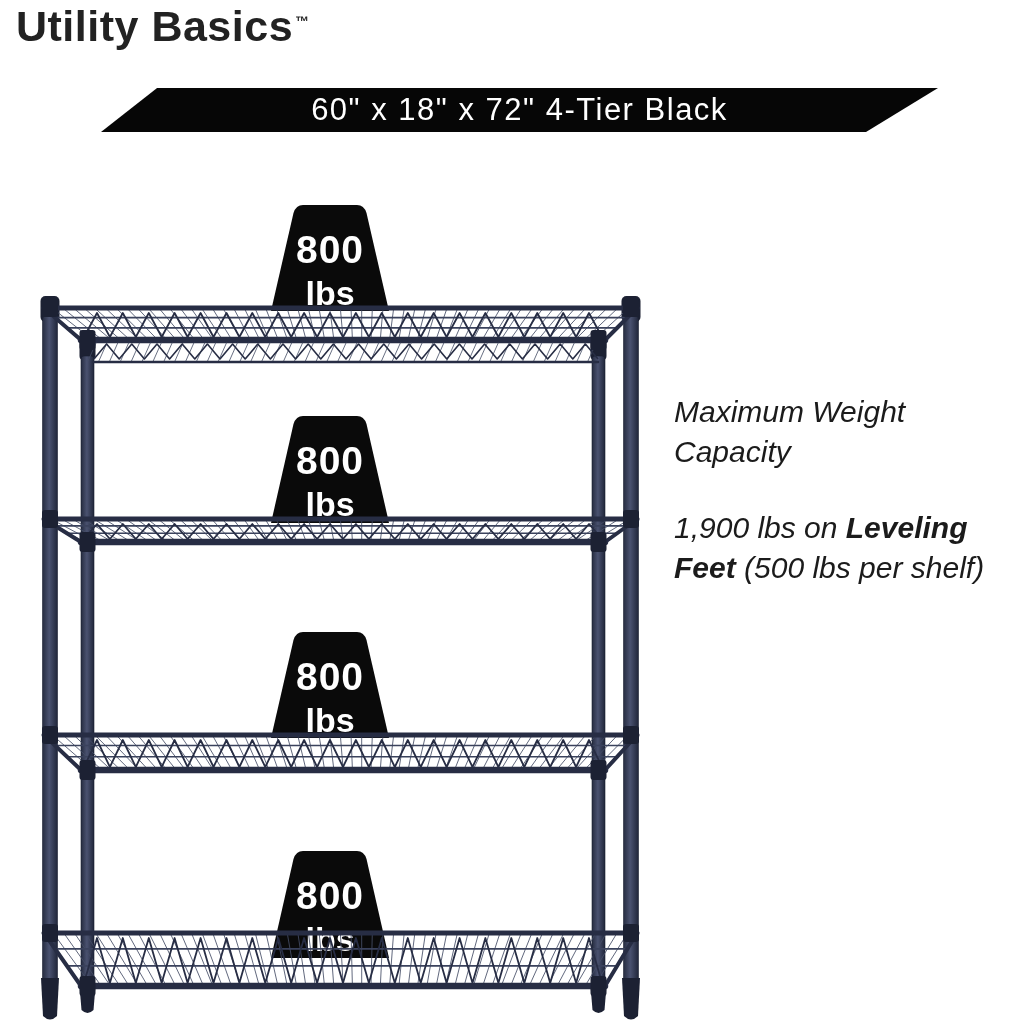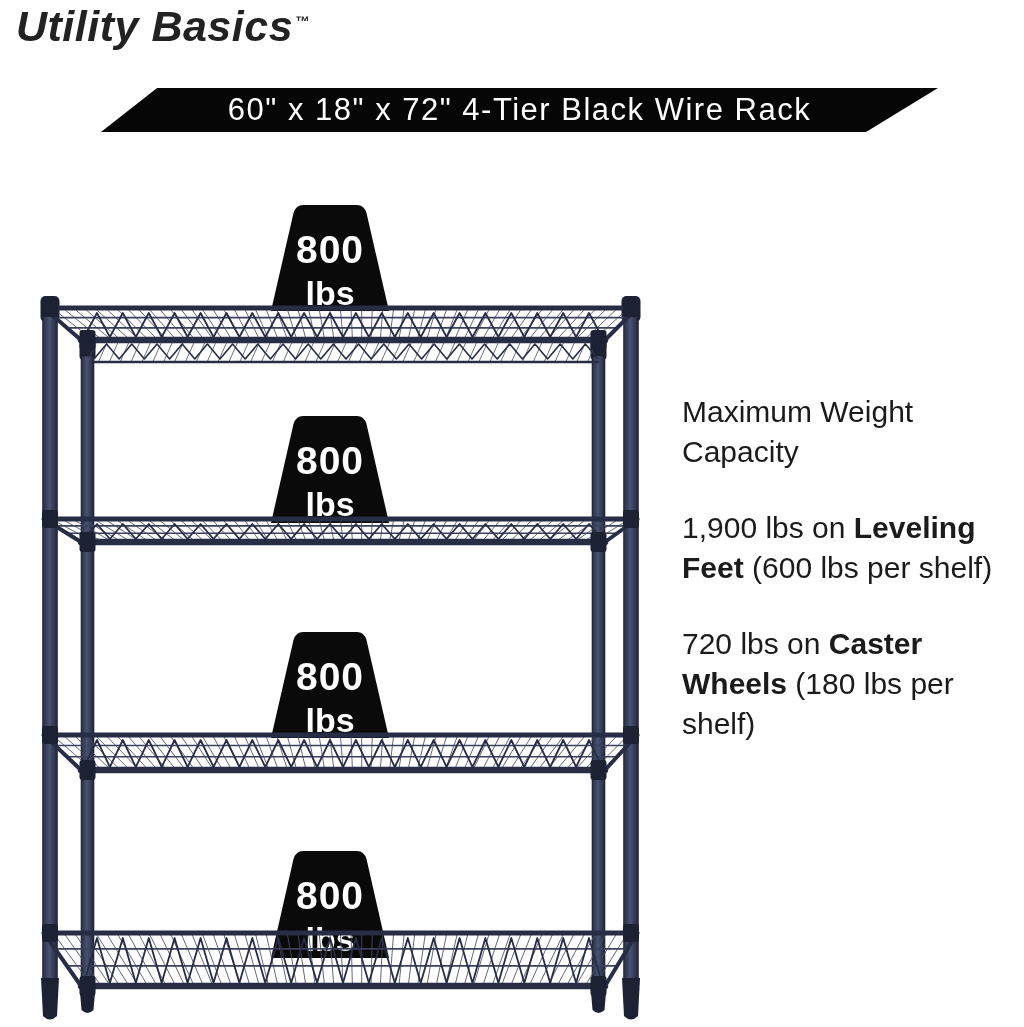--- a/index.html
+++ b/index.html
@@ -5,55 +5,53 @@
   html,body{margin:0;padding:0;}
   body{
     width:1024px;height:1027px;position:relative;background:#ffffff;overflow:hidden;
     font-family:"Liberation Sans","DejaVu Sans",sans-serif;
   }
   
   .brand{
     position:absolute;left:16px;top:2px;
     font-size:43px;font-weight:600;color:#222222;letter-spacing:0.5px;
     white-space:nowrap;
-    font-style:italic;
   }
   .brand sup{font-size:14px;font-weight:700;vertical-align:super;margin-left:2px;}
   
   .banner{
     position:absolute;left:101px;top:88px;width:837px;height:44px;
     background:#060606;
     clip-path:polygon(6.7% 0, 100% 0, 91.4% 100%, 0% 100%);
     display:flex;align-items:center;justify-content:center;
     color:#ffffff;font-size:31px;letter-spacing:1.5px;white-space:nowrap;
   }
   .banner b{font-weight:400;}
   .banner span{white-space:pre;}
   
   .capacity{
     position:absolute;left:666px;top:392px;width:347px;
     color:#1b1b1b;font-size:30px;line-height:40px;
   }
-  .capacity p{margin:0 0 36px 16px;}
+  .capacity p{margin:0 0 36px 8px;font-style:italic;}
   .capacity b{font-weight:700;}
   
   .rack-svg{position:absolute;left:0;top:0;width:1024px;height:1027px;}
   .wv{font-size:39px;font-weight:700;fill:#ffffff;letter-spacing:1px;}
   .wu{font-size:34px;font-weight:700;fill:#ffffff;}
   text{font-family:"Liberation Sans","DejaVu Sans",sans-serif;text-anchor:middle;}
 </style>
 </head>
 <body>
 
 <div class="brand"><span>Utility Basics</span><sup>™</sup></div>
 
 <div class="banner">
   <span>60" x 18" x 72" 4-Tier </span>
     <b>Black</b>
-    <span> Wire Rack</span>
 </div>
 
 <svg class="rack-svg" viewBox="0 0 1024 1027">
   <defs>
     <linearGradient id="pg" x1="0" y1="0" x2="1" y2="0">
       <stop offset="0" stop-color="#262c40"></stop>
       <stop offset="0.45" stop-color="#4a5270"></stop>
       <stop offset="1" stop-color="#20263a"></stop>
     </linearGradient>
   </defs>
@@ -418,15 +416,14 @@
         <rect x="42" y="924" width="16" height="18" rx="3" fill="#1c2133"></rect>
         <rect x="623" y="924" width="16" height="18" rx="3" fill="#1c2133"></rect>
         <rect x="79.5" y="976" width="16" height="20" rx="3" fill="#1c2133"></rect>
         <rect x="590.5" y="976" width="16" height="20" rx="3" fill="#1c2133"></rect>
       </g>
     </g>
 </svg>
 
 <div class="capacity">
   <p>Maximum Weight Capacity</p>
-  <p><span>1,900 lbs on </span><b>Leveling Feet</b><span> (600 lbs per shelf)</span></p>
-  <p><span>720 lbs on </span><b>Caster Wheels</b><span> (180 lbs per shelf)</span></p>
+  <p><span>1,900 lbs on </span><b>Leveling Feet</b><span> (500 lbs per shelf)</span></p>
 </div>
 
 </body></html>

